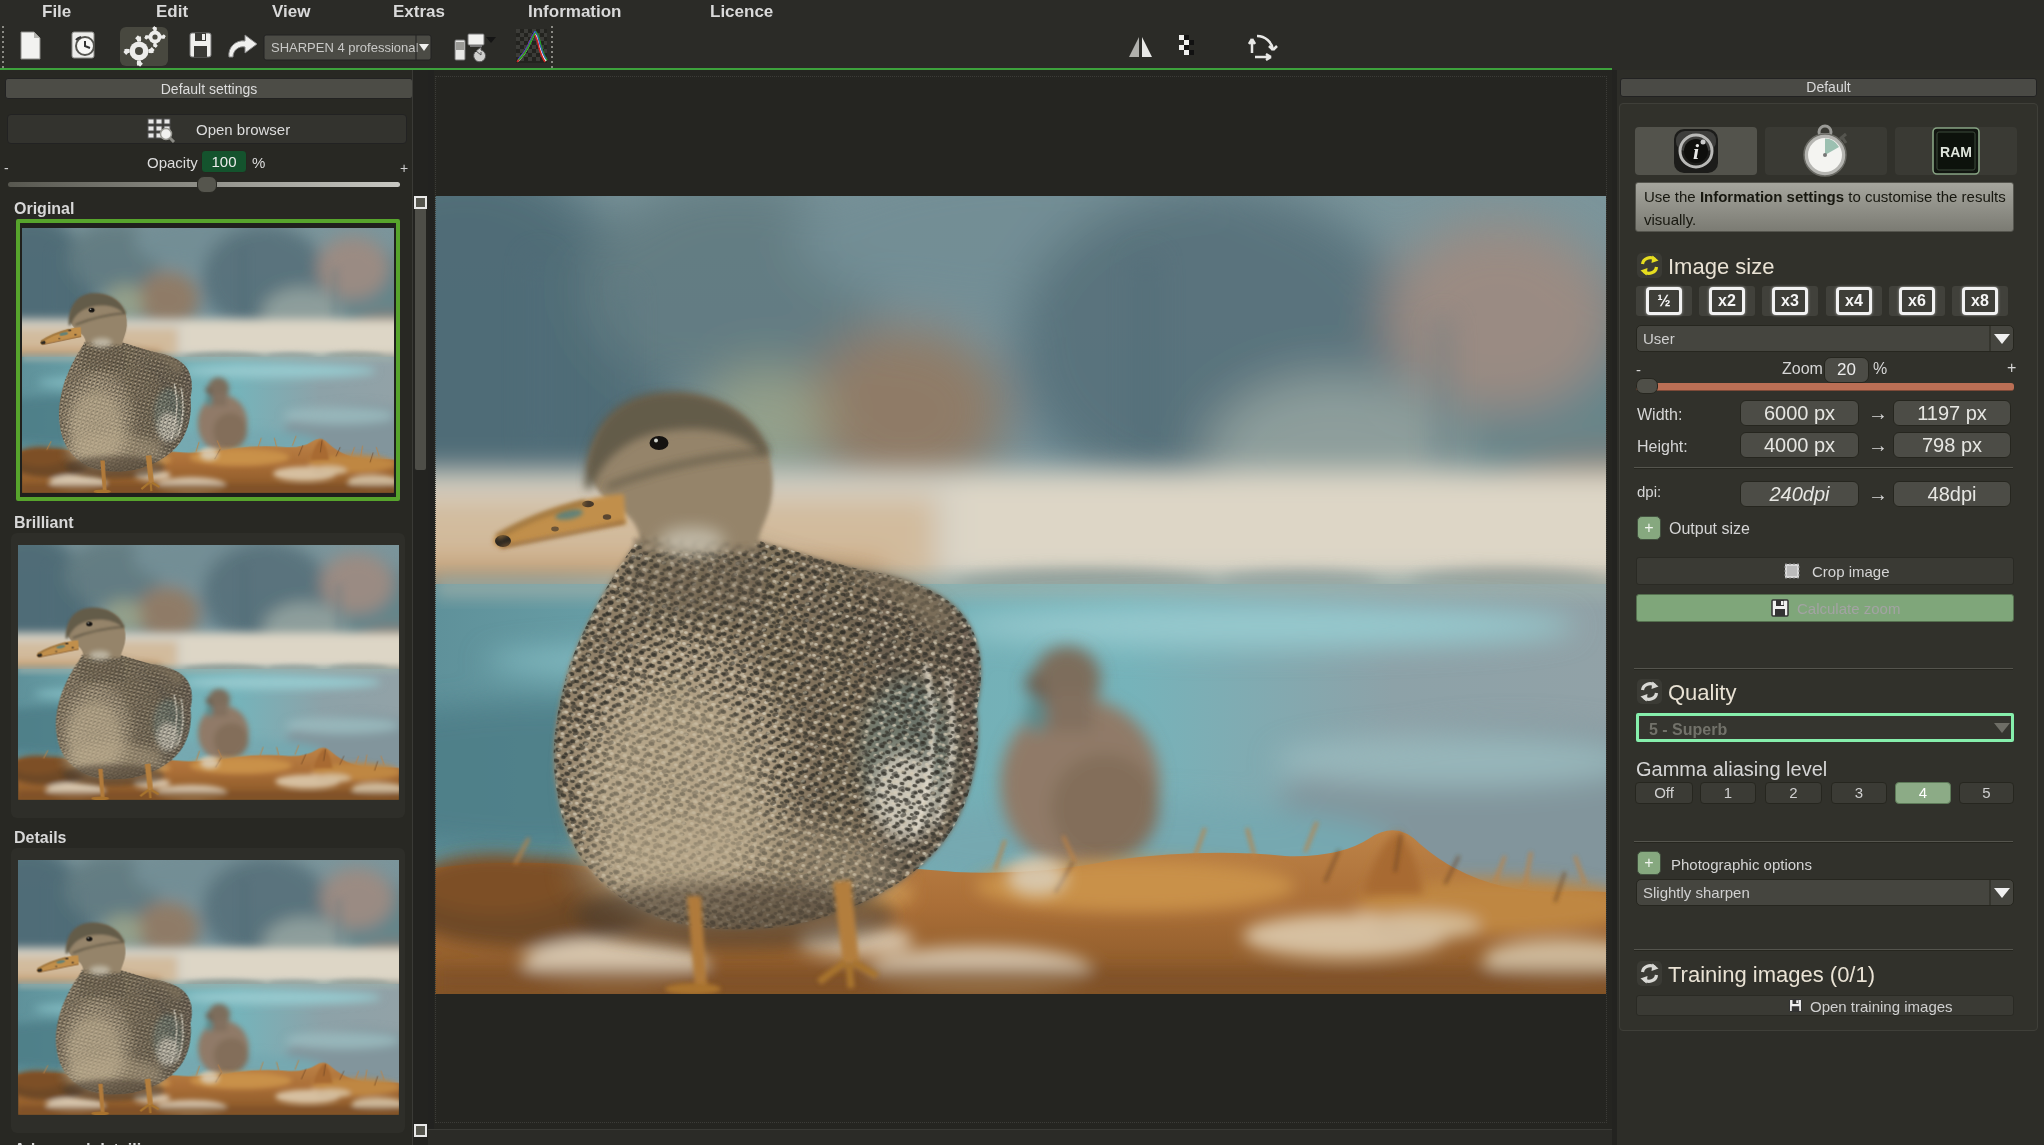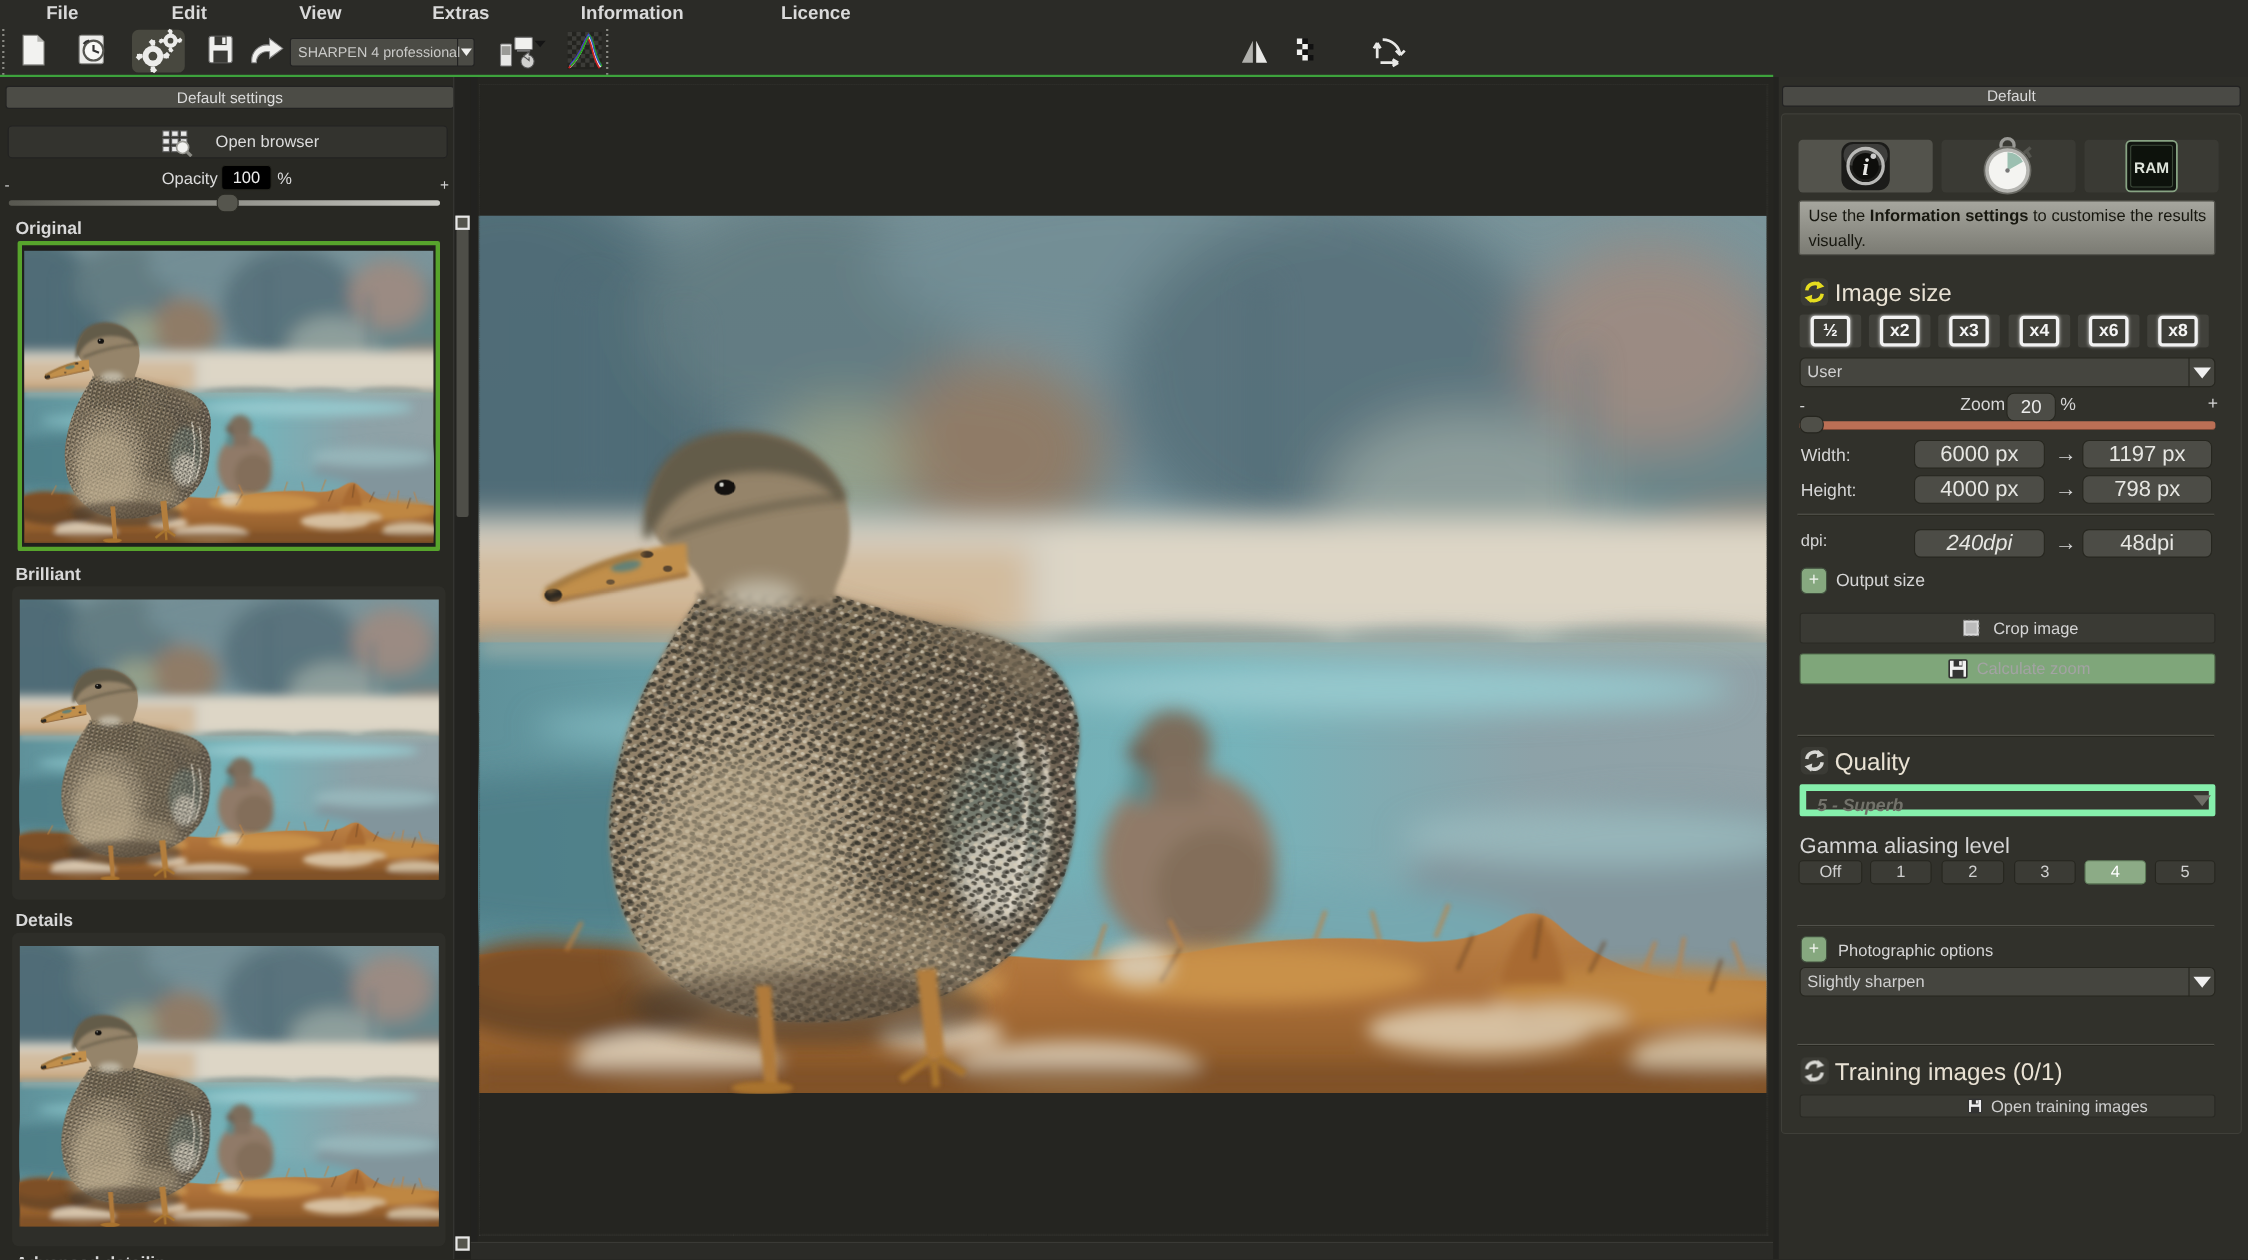--- a/index.html
+++ b/index.html
@@ -389,21 +389,21 @@
           </g>
       <circle cx="20" cy="17" r="5.5" fill="#f2f2f0" stroke="#9a9a94" stroke-width="1.5"></circle>
       <path d="M24 21 l4 4" stroke="#8a8a84" stroke-width="3"></path>
     </svg>
     <span style="position:absolute;left:188px;top:6px;">Open browser</span>
   </div>
   <div id="opacityrow">
     <span style="position:absolute;left:4px;top:90px;color:#cfcfcf;font-size:14px;">-</span>
     <span style="position:absolute;left:400px;top:90px;color:#cfcfcf;font-size:14px;">+</span>
     <span style="position:absolute;left:147px;top:84px;color:#dcdcdc;font-size:15px;">Opacity</span>
-    <div style="position:absolute;left:201px;top:80px;width:46px;height:23px;background:#000000;border:1px solid #26261f;border-radius:4px;box-sizing:border-box;color:#ececec;font-size:15px;text-align:center;line-height:21px;">100</div>
+    <div style="position:absolute;left:201px;top:80px;width:46px;height:23px;background:#14532d;border:1px solid #26261f;border-radius:4px;box-sizing:border-box;color:#ececec;font-size:15px;text-align:center;line-height:21px;">100</div>
     <span style="position:absolute;left:252px;top:84px;color:#dcdcdc;font-size:15px;">%</span>
     <div style="position:absolute;left:8px;top:112px;width:392px;height:5px;border-radius:3px;background:linear-gradient(to right,#57574f,#c9c9c3);"></div>
     <div style="position:absolute;left:197px;top:106px;width:20px;height:17px;background:#55554d;border:1px solid #2a2a24;border-radius:7px;box-sizing:border-box;"></div>
   </div>
   <div class="thlabel" style="top:130px;">Original</div>
   <div style="position:absolute;left:16px;top:149px;width:384px;height:282px;border:4px solid #57a42c;border-radius:2px;background:#20201d;box-sizing:border-box;">
     <svg width="372" height="265" viewBox="0 0 1197 798" preserveAspectRatio="none" style="position:absolute;left:2px;top:5px;filter:blur(0.5px);">
           <use href="#photo"></use>
         </svg>
   </div>
@@ -532,21 +532,21 @@
   <span style="position:absolute;left:185px;top:530px;color:#a3a3a3;font-size:15px;">Calculate zoom</span>
   <div class="sep" style="top:598px;"></div>
   <div class="secicon" style="left:25px;top:609px;"></div>
   <svg width="25" height="25" viewBox="0 0 25 25" style="position:absolute;left:25px;top:609px;">
     <path d="M5.5 11 A 7.5 7 0 0 1 18 6.5" fill="none" stroke="#d8d8d4" stroke-width="3.2"></path>
     <path d="M15.5 2.5 L21.5 7.5 L14.5 10 Z" fill="#d8d8d4"></path>
     <path d="M19.5 14 A 7.5 7 0 0 1 7 18.5" fill="none" stroke="#d8d8d4" stroke-width="3.2"></path>
     <path d="M9.5 22.5 L3.5 17.5 L10.5 15 Z" fill="#d8d8d4"></path>
   </svg>
   <div class="sechead" style="left:56px;top:610px;">Quality</div>
-  <div style="position:absolute;left:24px;top:643px;width:378px;height:29px;background:#35352f;border:6px solid #86efac;border-radius:2px;box-sizing:border-box;color:#72726a;font-weight:bold;font-size:16px;line-height:27px;padding-left:10px;font-style:italic;">5 - Superb</div>
+  <div style="position:absolute;left:24px;top:643px;width:378px;height:29px;background:#35352f;border:3px solid #86efac;border-radius:2px;box-sizing:border-box;color:#72726a;font-weight:bold;font-size:16px;line-height:27px;padding-left:10px;">5 - Superb</div>
   <svg width="26" height="29" viewBox="0 0 26 29" style="position:absolute;left:377px;top:643px;">
         <path d="M5 10 L21 10 L13 20 Z" fill="#6e6e66"></path>
       </svg>
   <span class="rowlab" style="left:24px;top:688px;font-size:20px;">Gamma aliasing level</span>
   <div class="gammabtn" style="left:23px;top:712px;">Off</div>
   <div class="gammabtn" style="left:88px;top:712px;width:56px;">1</div>
   <div class="gammabtn" style="left:153px;top:712px;width:57px;">2</div>
   <div class="gammabtn" style="left:219px;top:712px;width:56px;">3</div>
   <div class="gammabtn" style="left:283px;top:712px;width:56px;background:#8cab86;color:#fff;border-color:#5d7a58;">4</div>
   <div class="gammabtn" style="left:347px;top:712px;width:55px;">5</div>

